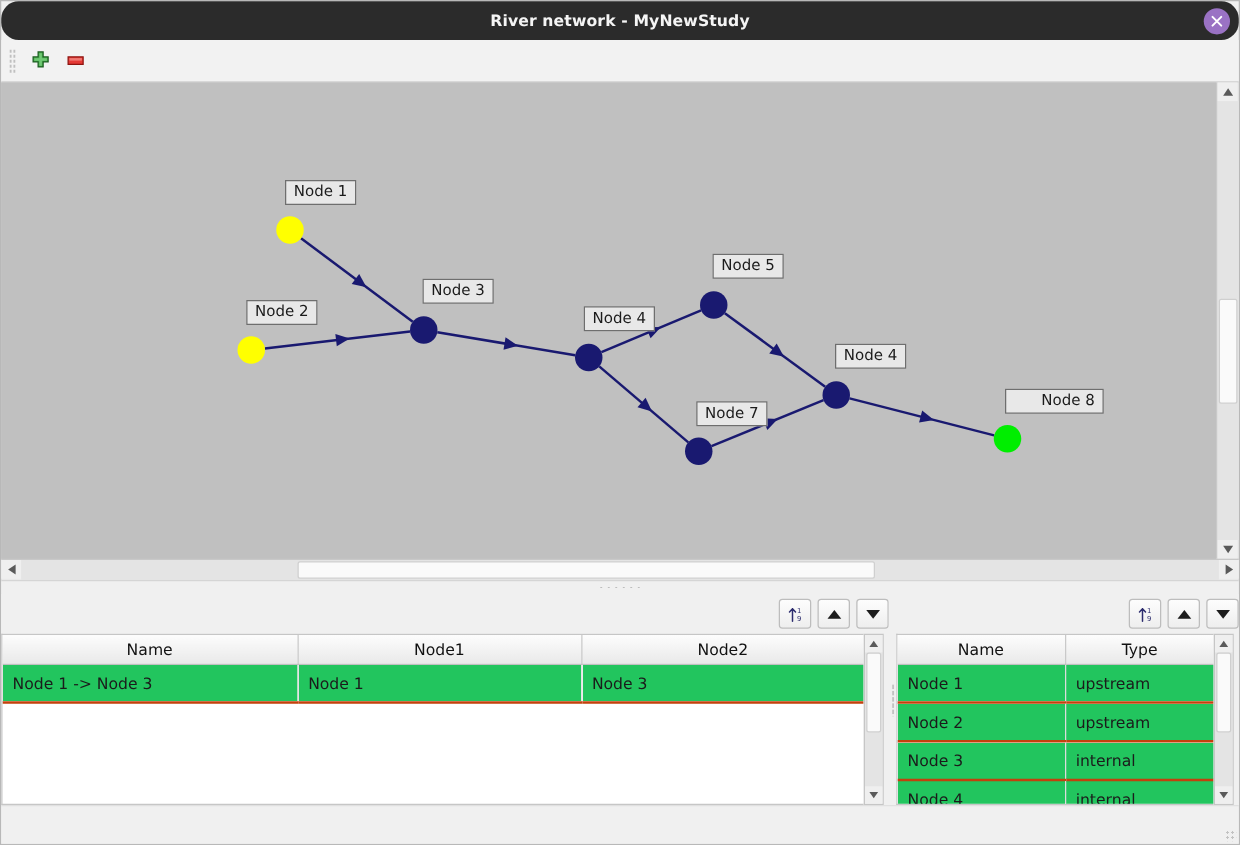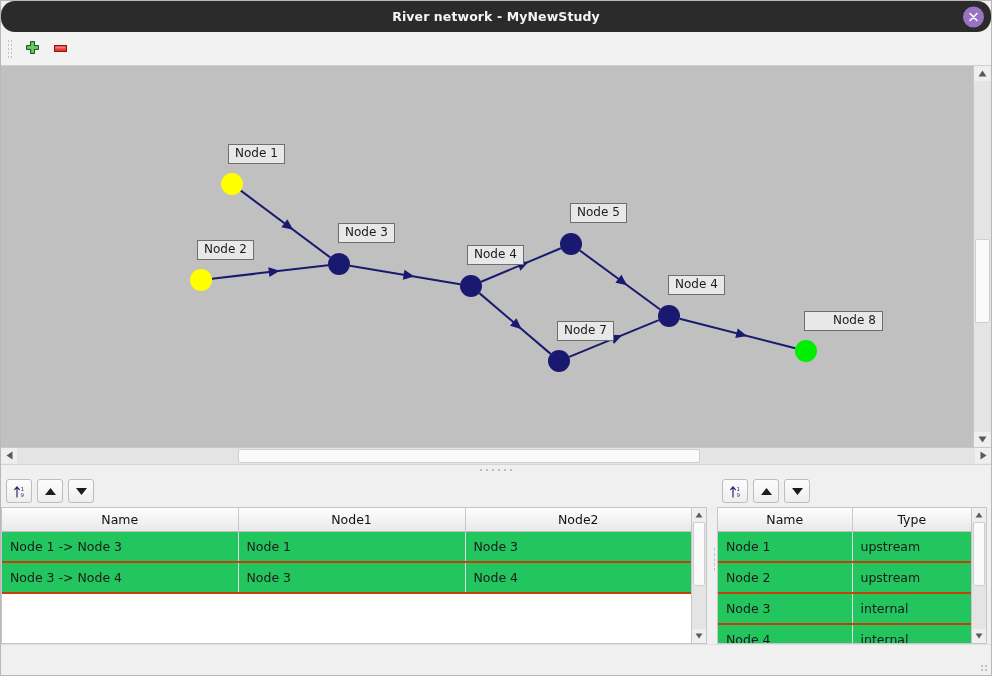--- a/index.html
+++ b/index.html
@@ -148,20 +148,21 @@
   .bottom {
     flex: 1 1 auto;
     display: flex;
     background: #f0f0f0;
     min-height: 0;
   }
   .pane {
     display: flex; flex-direction: column;
     min-width: 0;
     background: #f0f0f0;
+    align-items: flex-end;
   }
   .pane-left { width: 710px; flex: 0 0 auto; }
   .pane-divider {
     width: 6px; flex: 0 0 auto;
     background: #f0f0f0;
     display: flex; align-items: center; justify-content: center;
     cursor: col-resize;
   }
   .pane-divider-dots {
     width: 3px; height: 26px;
@@ -405,25 +406,20 @@
                 <th>Node1</th>
                 <th>Node2</th>
               </tr>
             </thead>
             <tbody>
               <tr>
                 <td>Node 1 -&gt; Node 3</td>
                 <td>Node 1</td>
                 <td>Node 3</td>
               </tr>
-              <tr>
-                <td>Node 3 -&gt; Node 4</td>
-                <td>Node 3</td>
-                <td>Node 4</td>
-              </tr>
 
             </tbody>
           </table>
         </div>
         <div class="tbl-vscroll">
           <div class="sb-arrow" style="width:14px;height:14px;">
             <svg width="8" height="6" viewBox="0 0 8 6">
               <path d="M4 0.5 L7.5 5.5 L0.5 5.5 z" fill="#5a5a5a"></path>
             </svg>
           </div>

